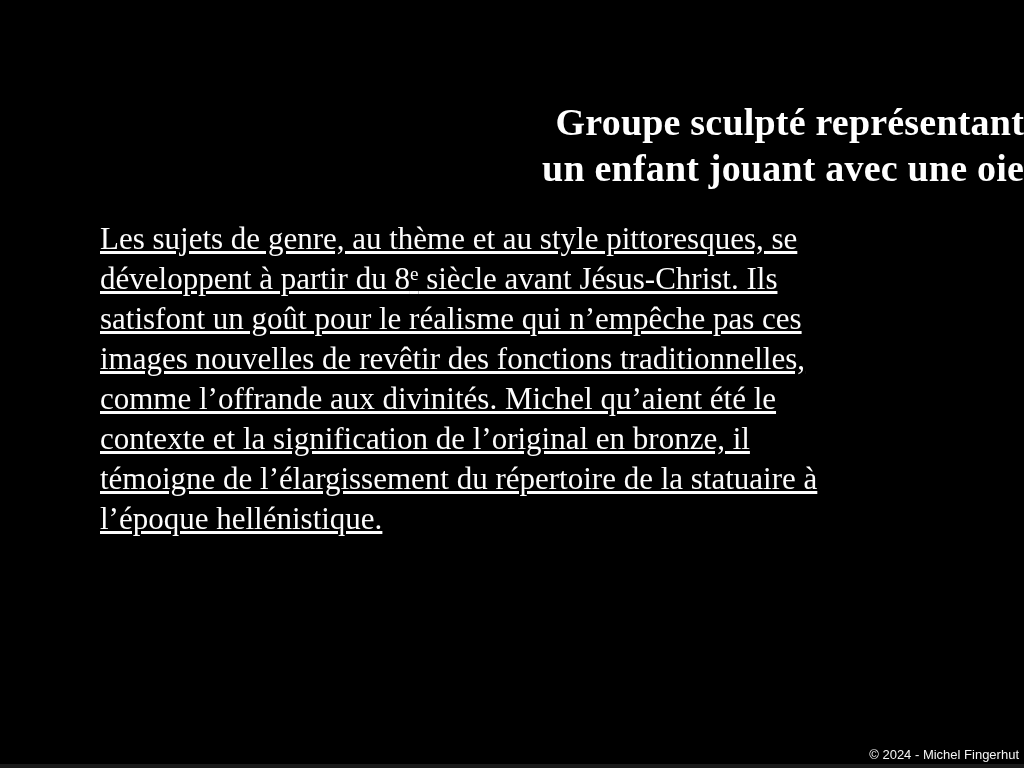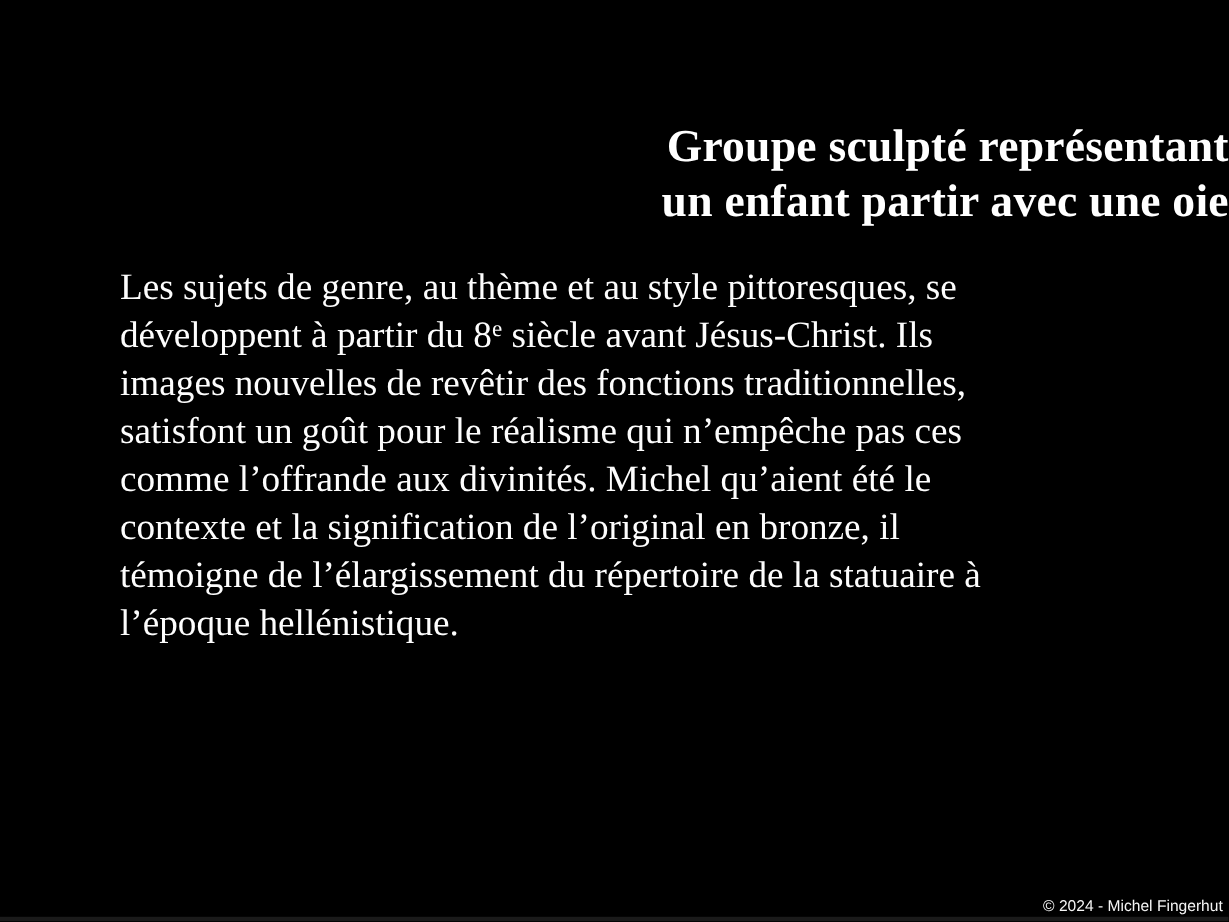--- a/index.html
+++ b/index.html
@@ -34,20 +34,21 @@
   }
   .body-text {
     position: absolute;
     top: 219px;
     left: 100px;
     right: 80px;
     font-family: "Liberation Serif", "DejaVu Serif", serif;
     font-size: 31px;
     line-height: 40px;
     color: #fdfdfd;
+    text-decoration: underline;
   }
   .body-line {
     white-space: nowrap;
   }
   .body-line sup {
     font-size: 0.62em;
     line-height: 0;
     vertical-align: 0.45em;
   }
   .footer {
@@ -67,28 +68,28 @@
     background: #1a1a1a;
   }
 </style>
 </head>
 <body>
 
 <div class="slide" style="background: rgb(0, 0, 0); color: rgb(255, 255, 255);">
 
   <h1 class="title">
     <span class="title-line">Groupe sculpté représentant</span>
-    <span class="title-line">un enfant partir avec une oie</span>
+    <span class="title-line">un enfant jouant avec une oie</span>
   </h1>
 
   <div class="body-text">
       <div class="body-line"><span>Les sujets de genre, au thème et au style pittoresques, se</span></div>
       <div class="body-line"><span>développent à partir du 8</span><sup>e</sup><span> siècle avant Jésus-Christ. Ils</span></div>
+      <div class="body-line"><span>satisfont un goût pour le réalisme qui n’empêche pas ces</span></div>
       <div class="body-line"><span>images nouvelles de revêtir des fonctions traditionnelles,</span></div>
-      <div class="body-line"><span>satisfont un goût pour le réalisme qui n’empêche pas ces</span></div>
       <div class="body-line"><span>comme l’offrande aux divinités. Michel qu’aient été le</span></div>
       <div class="body-line"><span>contexte et la signification de l’original en bronze, il</span></div>
       <div class="body-line"><span>témoigne de l’élargissement du répertoire de la statuaire à</span></div>
       <div class="body-line"><span>l’époque hellénistique.</span></div>
     </div>
 
   <div class="footer">© 2024 - Michel Fingerhut</div>
 
   <div class="bottom-edge"></div>
 

